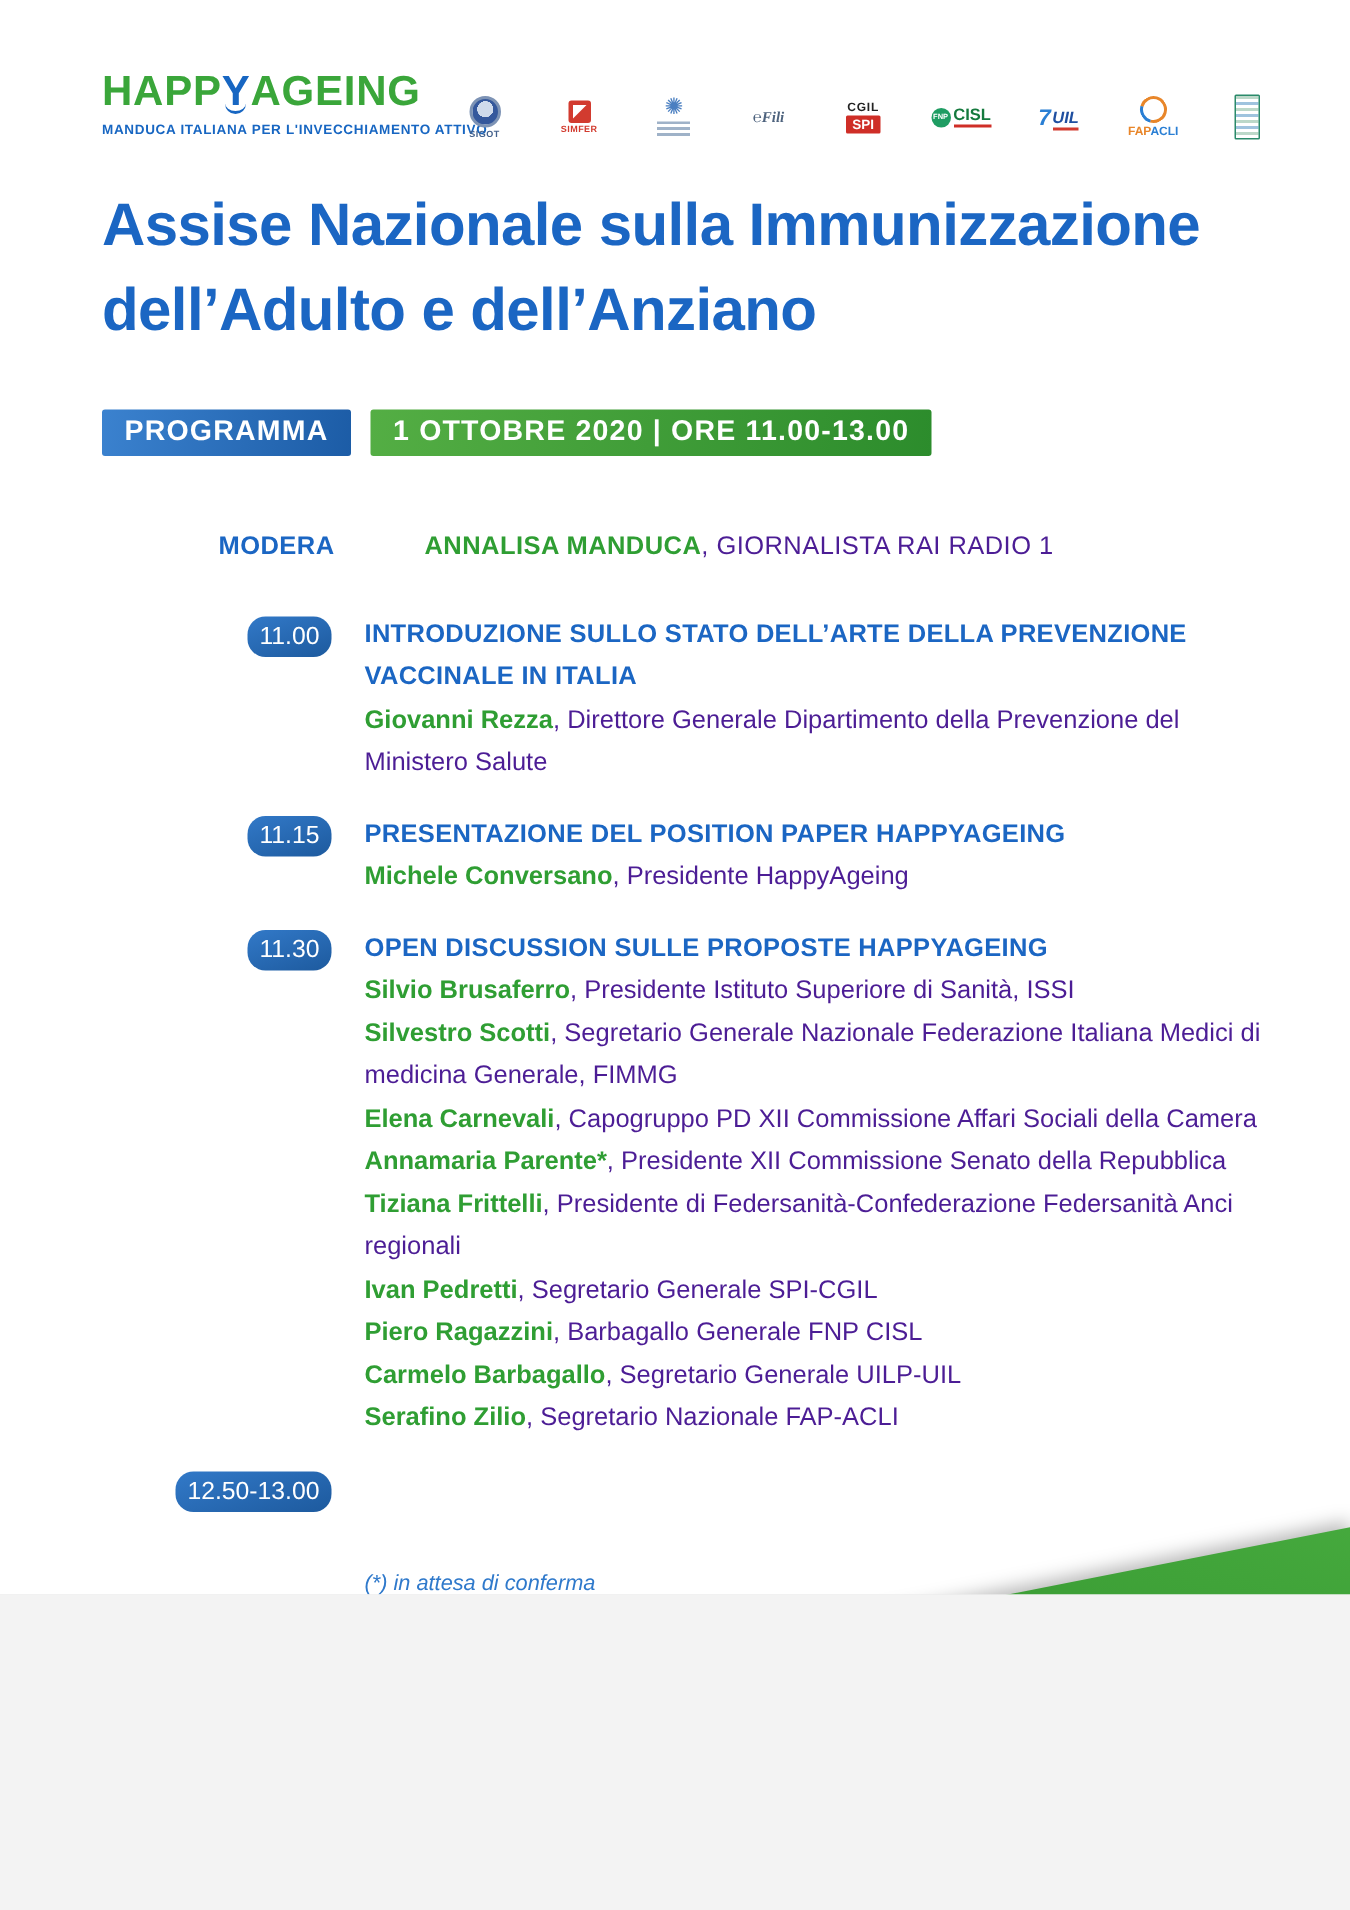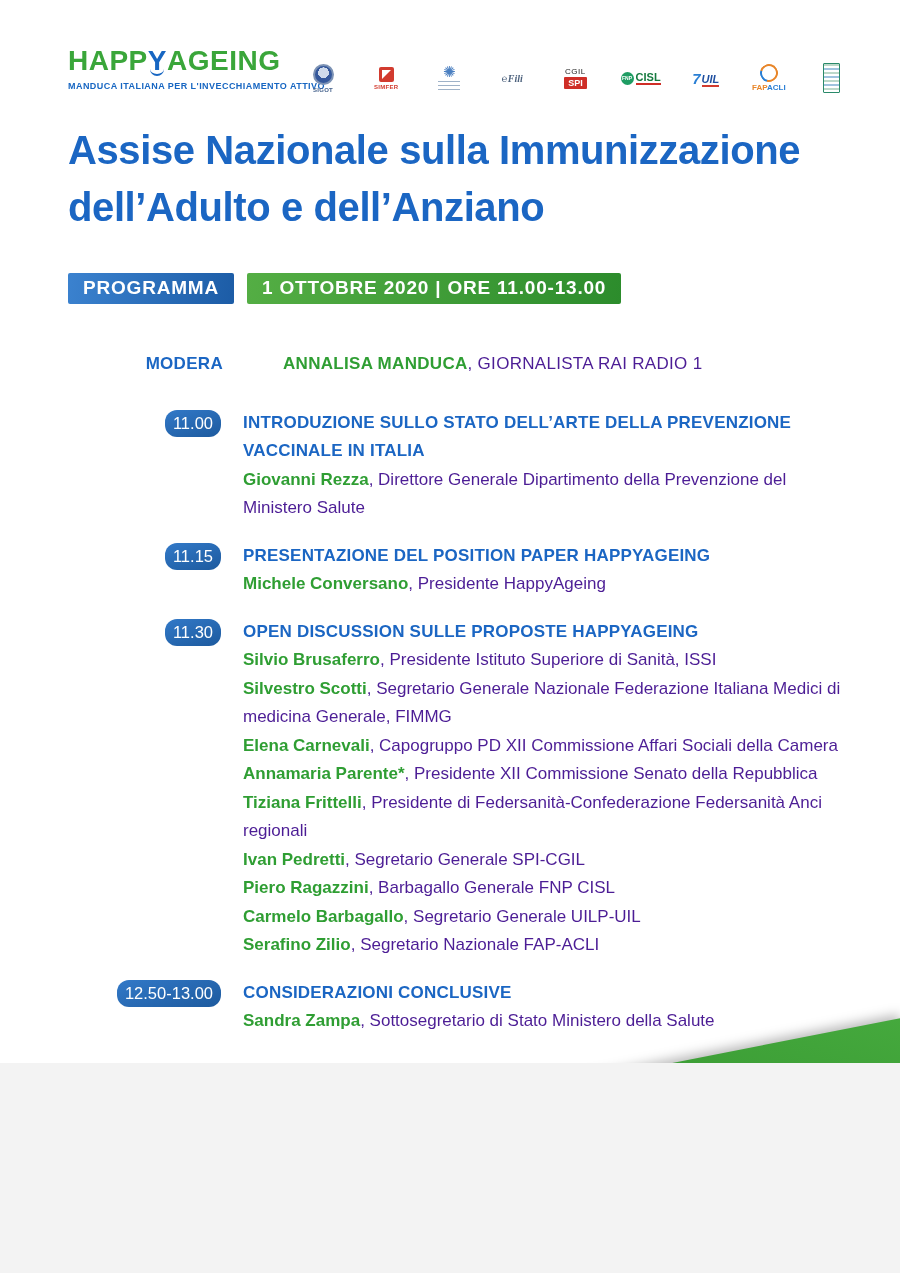--- a/index.html
+++ b/index.html
@@ -26,21 +26,21 @@
     background:radial-gradient(circle at 50% 40%,#cfdaeb 40%,#35589c 41%);}
   .pl-sq-red{width:15px;height:15px;background:#d23b2f;border-radius:2px;position:relative;}
   .pl-sq-red:after{content:"";position:absolute;left:3px;top:3px;border-left:9px solid #fff;
     border-bottom:9px solid transparent;}
   .pl-simfer .pl-txt{color:#d23b2f;}
   .pl-people{color:#4a7fc1;font-size:15px;line-height:14px;}
   .pl-lines{width:22px;height:10px;
     background:repeating-linear-gradient(#9fb2c8 0 1.5px,transparent 1.5px 4px);margin-top:2px;}
   .pl-script{font-family:Liberation Serif, serif;font-style:italic;
     font-size:10px;color:#4e637e;font-weight:bold;text-align:center;}
-  .pl-cgil-top{font-size:8px;font-weight:normal;color:#222;letter-spacing:.5px;}
+  .pl-cgil-top{font-size:8px;font-weight:bold;color:#222;letter-spacing:.5px;}
   .pl-spi-box{background:#cf2e27;color:#fff;font-size:9px;font-weight:bold;
     padding:1px 4px;border-radius:1px;margin-top:1px;}
   .pl-fnp-row{display:flex;align-items:center;gap:2px;}
   .pl-fnp-circle{width:13px;height:13px;border-radius:50%;background:#1f9d63;color:#fff;
     font-size:5px;display:flex;align-items:center;justify-content:center;font-weight:bold;}
   .pl-cisl-txt{font-size:11px;font-weight:bold;color:#157a3e;border-bottom:2px solid #cf2e27;}
   .pl-uil-row{display:flex;align-items:flex-end;gap:1px;}
   .pl-uil-7{font-size:15px;font-weight:bold;font-style:italic;color:#2a7fd4;}
   .pl-uil-txt{font-size:11px;font-weight:bold;font-style:italic;color:#1f4fa0;
     border-bottom:2px solid #d23b2f;}
@@ -174,24 +174,20 @@
           <div class="speaker-line"><span class="sp-name">Annamaria Parente*</span><span class="sp-role">, Presidente XII Commissione Senato della Repubblica</span></div>
           <div class="speaker-line"><span class="sp-name">Tiziana Frittelli</span><span class="sp-role">, Presidente di Federsanità-Confederazione Federsanità Anci regionali</span></div>
           <div class="speaker-line"><span class="sp-name">Ivan Pedretti</span><span class="sp-role">, Segretario Generale SPI-CGIL</span></div>
           <div class="speaker-line"><span class="sp-name">Piero Ragazzini</span><span class="sp-role">, Barbagallo Generale FNP CISL</span></div>
           <div class="speaker-line"><span class="sp-name">Carmelo Barbagallo</span><span class="sp-role">, Segretario Generale UILP-UIL</span></div>
           <div class="speaker-line"><span class="sp-name">Serafino Zilio</span><span class="sp-role">, Segretario Nazionale FAP-ACLI</span></div>
         </div>
       </div>
       <div class="row item">
         <div class="cell-l"><span class="time-badge">12.50-13.00</span></div>
-        <div class="cell-r">
-          <div class="item-title">CONSIDERAZIONI CONCLUSIVE</div>
-          <div class="speaker-line"><span class="sp-name">Sandra Zampa</span><span class="sp-role">, Sottosegretario di Stato Ministero della Salute</span></div>
-        </div>
       </div>
       <div class="row footnote-row" id="footnote-row">
       <div class="cell-l"></div>
       <div class="cell-r"><span class="footnote">(*) in attesa di conferma</span></div>
     </div>
   </div>
 
   <div class="footer-shadow">
     <div class="footer-green"></div>
   </div>

